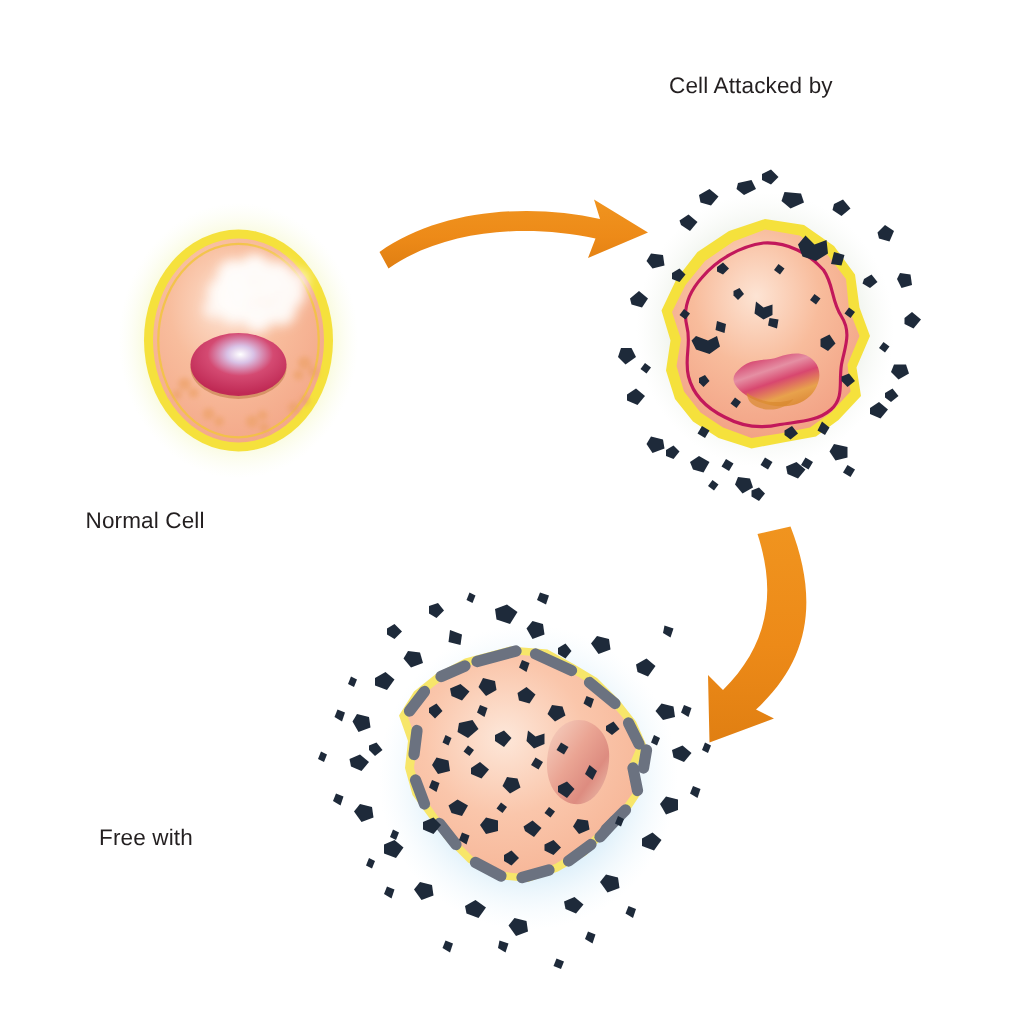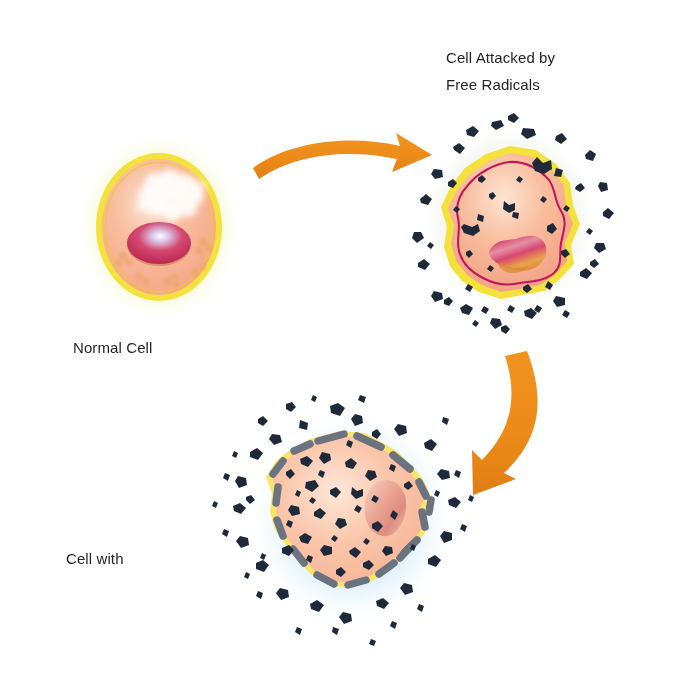--- a/index.html
+++ b/index.html
@@ -30,21 +30,21 @@
     position: absolute;
     color: #231f20;
     font-size: 15px;
     line-height: 27px;
     font-weight: 400;
     letter-spacing: 0.1px;
     white-space: pre;
     font-family: "Liberation Sans", "DejaVu Sans", sans-serif;
   }
   #label-attacked { left: 446px; top: 44px; }
-  #label-normal   { left: 57px;  top: 334px; margin-left: 16px; }
+  #label-normal   { left: 57px;  top: 334px; }
   #label-stress   { left: 66px;  top: 545px; }
 </style>
 </head>
 <body>
 
 <div id="stage">
 <svg width="673" height="673" viewBox="0 0 673 673" xmlns="http://www.w3.org/2000/svg">
   <defs>
     <radialGradient id="glowYellow" cx="50%" cy="50%" r="50%">
       <stop offset="55%" stop-color="#eef08a" stop-opacity="0.85"></stop>
@@ -347,17 +347,17 @@
       <path d="M313,395 l4,2 l-2,5 l-4,-2 z"></path>
       <path d="M214,501 l4,2 l-2,5 l-4,-2 z"></path>
       <path d="M371,639 l5,2 l-2,5 l-5,-2 z"></path>
       <path d="M246,572 l4,2 l-2,5 l-4,-2 z"></path>
       <path d="M470,495 l4,2 l-2,5 l-4,-2 z"></path>
     </g>
   </g>
 </svg>
 </div>
 
-<div class="label" id="label-attacked"><span>Cell Attacked by</span><br><span>Free Radicals</span></div>
+<div class="label" id="label-attacked"><span>Cell Attacked by</span><br></div>
 
 <div class="label" id="label-normal"><span>Normal Cell</span></div>
 
-<div class="label" id="label-stress"><span>Cell with</span><br></div>
+<div class="label" id="label-stress"><span>Free with</span><br></div>
 
 </body></html>

